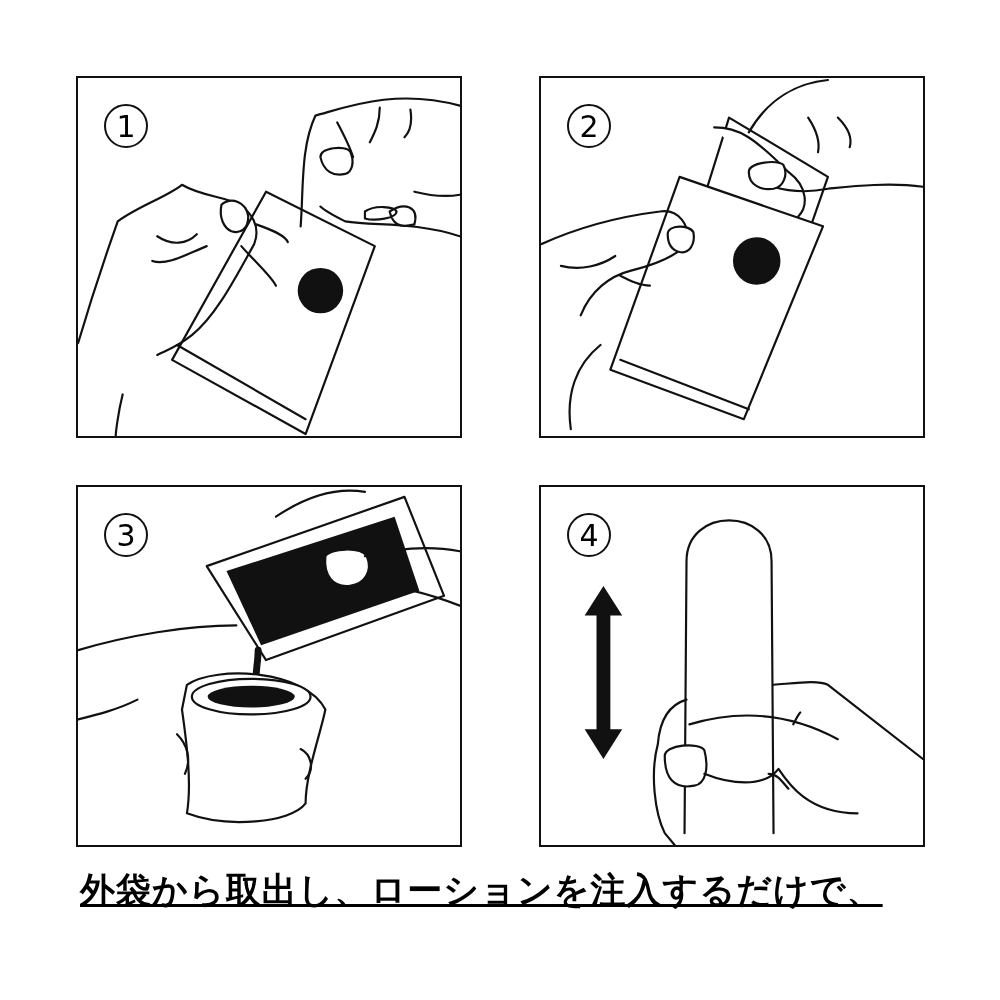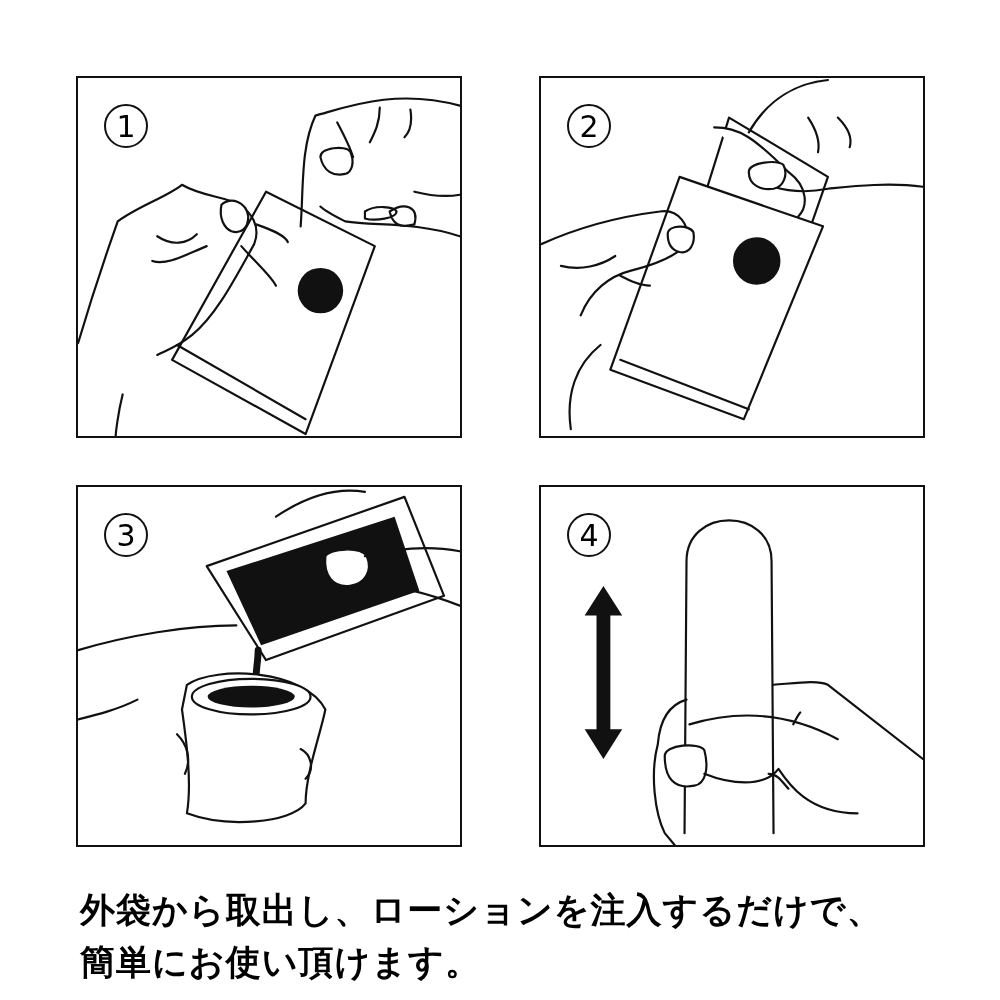--- a/index.html
+++ b/index.html
@@ -4,22 +4,22 @@
 <style>
   html, body { margin:0; padding:0; background:#ffffff; }
   body { width:1000px; height:1000px; position:relative; overflow:hidden;
          font-family:"DejaVu Sans", sans-serif; color:#000; }
   .panel { position:absolute; border:2px solid #111; background:#fff; box-sizing:border-box; overflow:hidden; }
   .panel svg { position:absolute; left:0; top:0; width:100%; height:100%; }
   .step-num { position:absolute; left:26px; top:26px; width:44px; height:44px;
               border:2px solid #111; border-radius:50%; box-sizing:border-box;
               display:flex; align-items:center; justify-content:center;
               font-size:30px; font-family:"DejaVu Sans", sans-serif; background:#fff; z-index:2; }
-  .caption { position:absolute; left:80px; top:884px; width:860px;
-             font-size:35px; line-height:52px; font-weight:bold; letter-spacing:1px; }
+  .caption { position:absolute; left:80px; top:864px; width:860px;
+             font-size:35px; line-height:52px; font-weight:bold; letter-spacing:1px;text-decoration:underline; }
   .caption div { white-space:nowrap; }
 </style>
 </head>
 <body>
 
 <div class="panel" style="left:76px;top:76px;width:386px;height:362px;">
   <div class="step-num">1</div>
   <svg viewBox="0 0 386 362" fill="none" stroke="#111" stroke-width="2.2" stroke-linecap="round" stroke-linejoin="round">
 
     <path d="M190 115 L300 170 L230 360 L95 285 Z" fill="#fff"></path>
@@ -90,14 +90,13 @@
 
     <path d="M235 200 C260 198 280 195 290 200 L386 275 M147 215 C130 220 120 235 118 260 C110 290 115 330 125 350 C130 356 135 362 135 362"></path>
     <path d="M150 240 C200 225 250 228 300 255"></path>
     <path d="M125 272 C125 260 160 258 165 266 C170 285 166 300 155 302 C135 306 125 295 125 272 Z" fill="#fff"></path>
     <path d="M165 290 C190 300 225 305 240 285 C250 300 270 330 320 330 M255 240 C260 230 262 228 262 228 M230 290 C240 290 245 300 250 305"></path>
   </svg>
 </div>
 
 <div class="caption">
   <div>外袋から取出し、ローションを注入するだけで、</div>
-  <div>簡単にお使い頂けます。</div>
 </div>
 
 </body></html>

